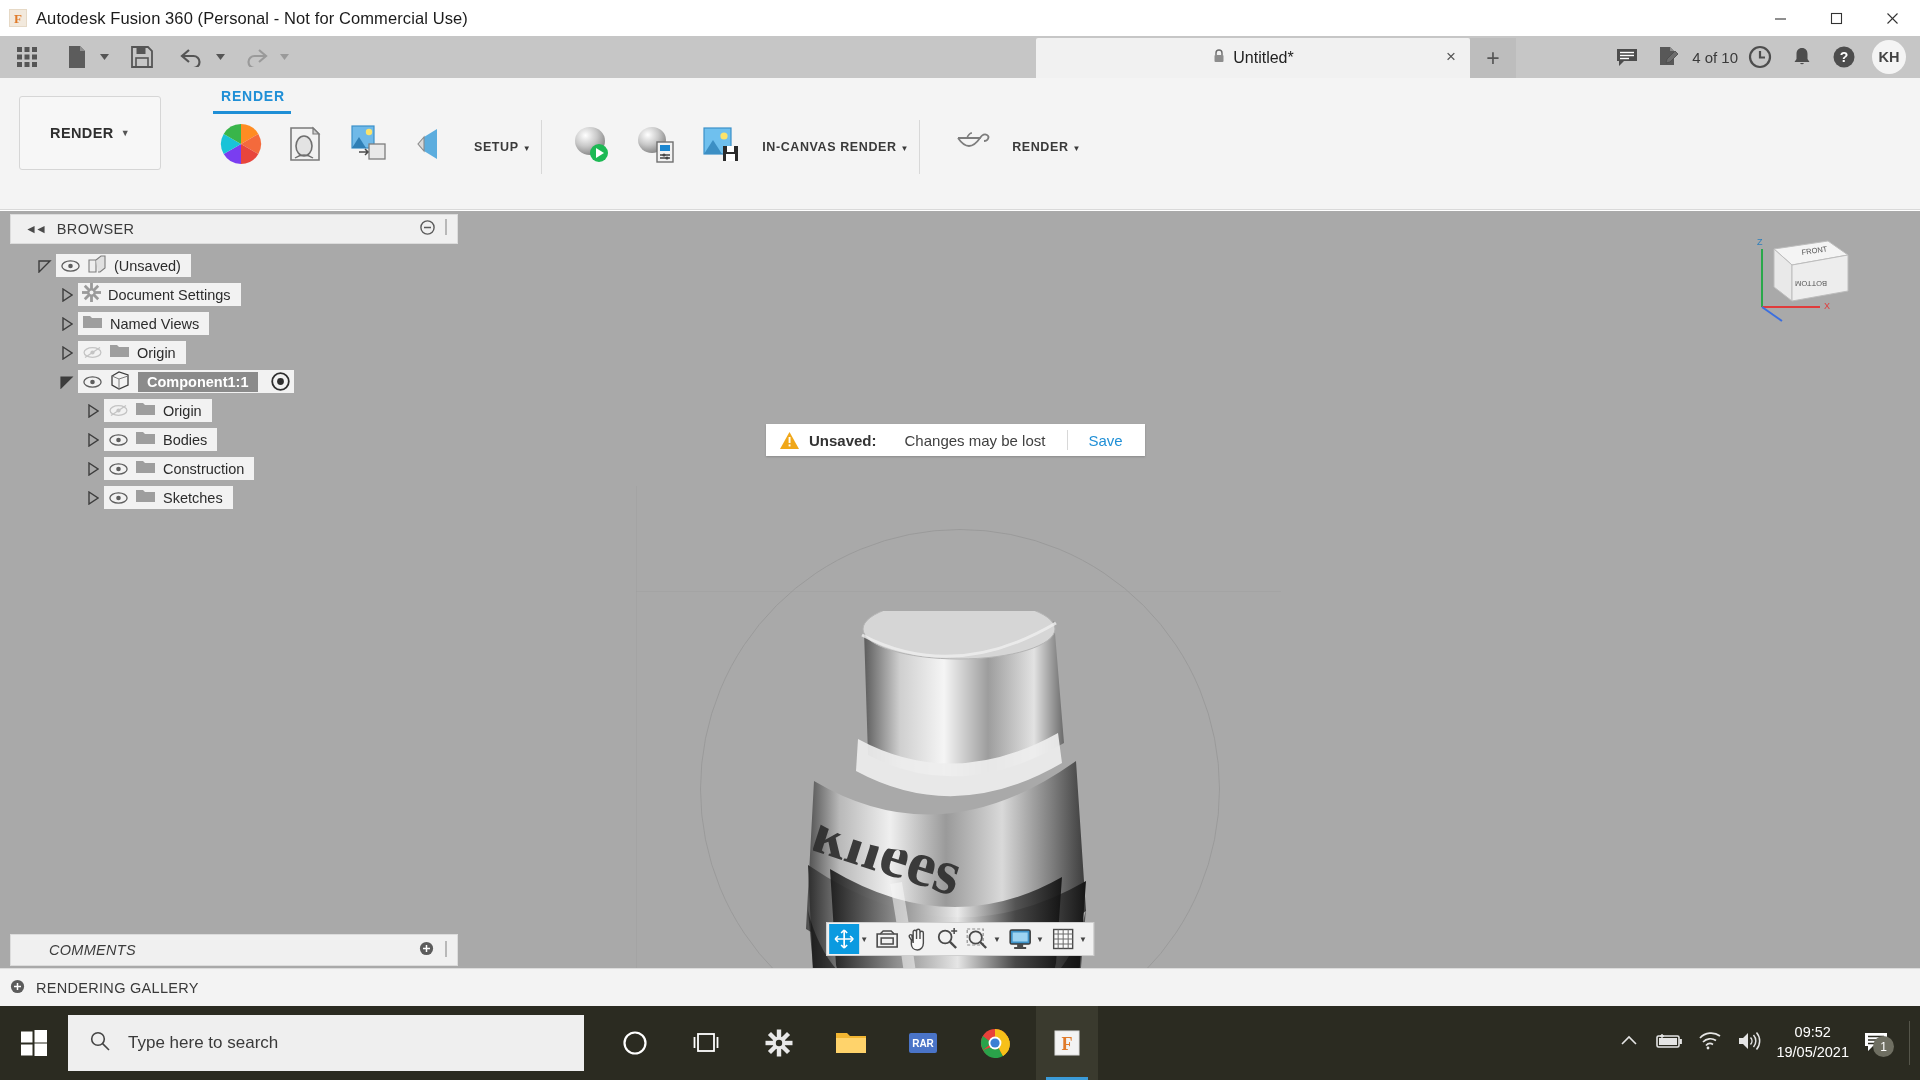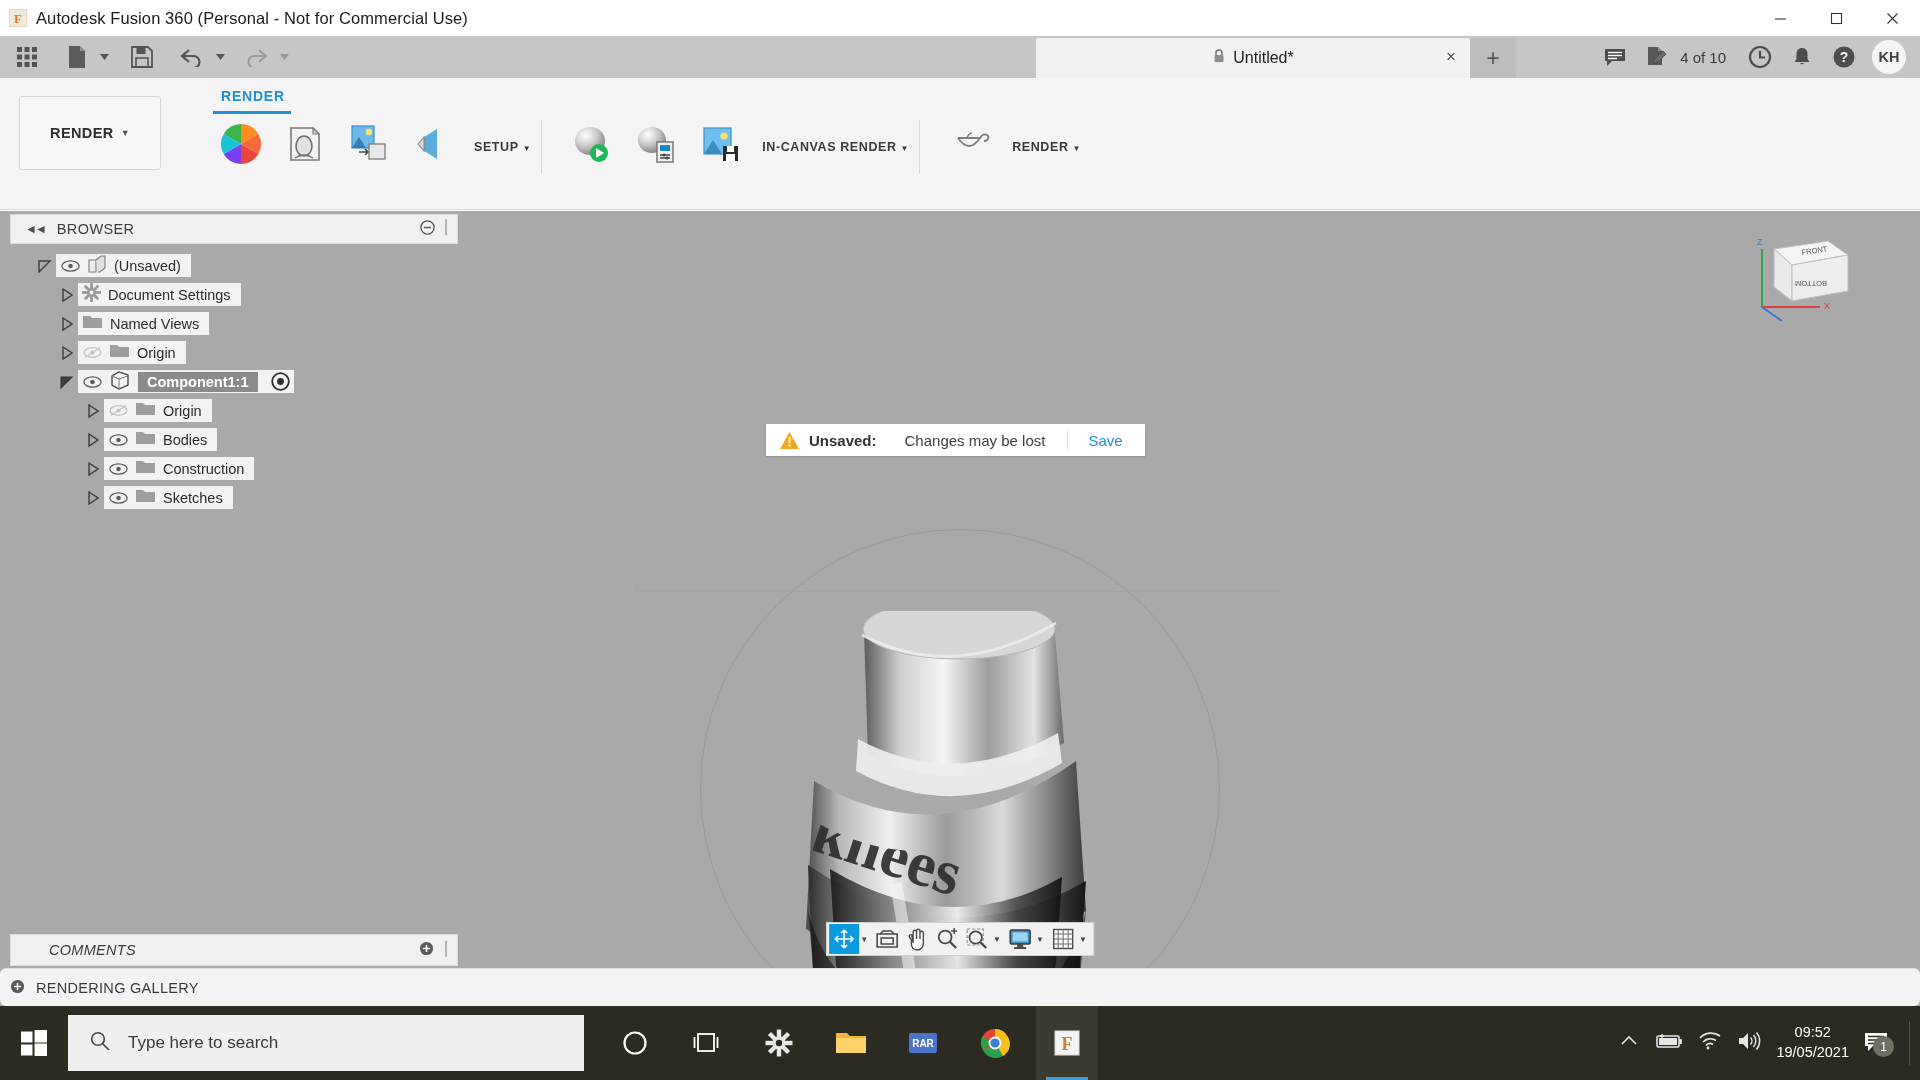--- a/index.html
+++ b/index.html
@@ -50,21 +50,21 @@
     font-size: 17px; color: #555; line-height: 1; cursor: default;
   }
   .tab-plus {
     width: 46px; height: 40px; background: #bdbdbd;
     display: flex; align-items: center; justify-content: center;
     font-size: 23px; color: #555; font-weight: 300;
   }
   .tab-right { margin-left: auto; display: flex; align-items: center; height: 42px;
      padding-right: 8px; gap: 2px; }
   .tr-icon { width: 40px; height: 42px; display: flex; align-items: center; justify-content: center; color: #4a4a4a; }
-  .job-count { font-size: 15px; color: #3a3a3a; margin-left: 1px; margin-right: 12px; }
+  .job-count { font-size: 15px; color: #3a3a3a; margin-left: 1px; margin-right: 0; }
   .avatar {
     width: 34px; height: 34px; border-radius: 50%;
     background: #f4f4f4; color: #444;
     display: flex; align-items: center; justify-content: center;
     font-size: 14.5px; font-weight: 600; margin-left: 6px; margin-right: 6px;
   }
 
   
   .ribbon {
     position: absolute; top: 78px; left: 0; width: 1920px; height: 132px;
@@ -124,21 +124,21 @@
     background: #f0f0f0; border: 1px solid #dcdcdc;
     display: flex; align-items: center; padding-left: 38px;
     font-size: 14.5px; color: #3c3c3c; letter-spacing: .3px; font-style: italic;
   }
   .comments-bar .cr { margin-left: auto; display: flex; align-items: center; gap: 9px; padding-right: 8px; }
 
   .gallery-bar {
     position: absolute; left: 0; bottom: 0; width: 1920px; height: 38px;
     background: #f3f3f3; border-top: 1px solid #dcdcdc;
     display: flex; align-items: center; padding-left: 10px; gap: 11px;
-    font-size: 14.5px; color: #3a3a3a; letter-spacing: .3px; border-radius: 6px;
+    font-size: 14.5px; color: #3a3a3a; letter-spacing: .3px;
   }
 
   
   .viewport { position: absolute; inset: 0; overflow: hidden; }
   .grid-line { position: absolute; background: #9d9d9d; }
 
   .viewcube { position: absolute; right: 48px; top: 18px; width: 120px; height: 100px; }
 
   .navbar {
     position: absolute; left: 50%; transform: translateX(-50%);

